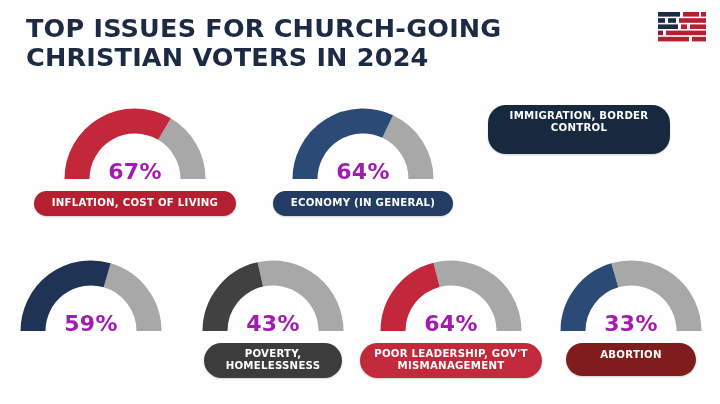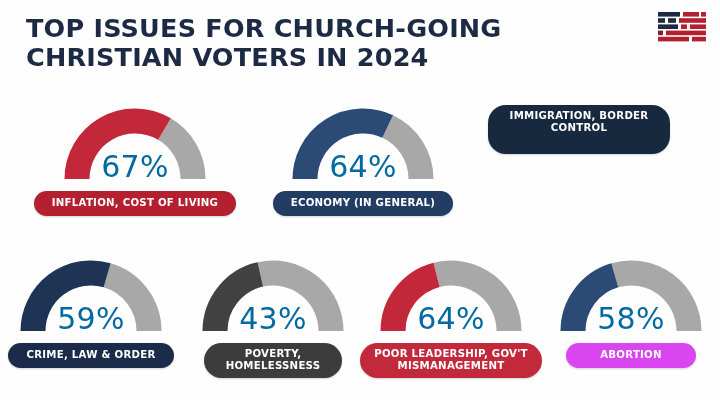--- a/index.html
+++ b/index.html
@@ -66,23 +66,23 @@
     width: 158px;
     height: 86px;
   }
   .gauge-value {
     position: absolute;
     left: 0;
     right: 0;
     bottom: 2px;
     text-align: center;
     font-family: "DejaVu Sans", sans-serif;
-    font-size: 30px;
-    font-weight: 400;
-    color: #0369a1;
+    font-size: 22px;
+    font-weight: 700;
+    color: #a21caf;
     letter-spacing: 0.3px;
   }
   .pill {
     display: inline-block;
     margin-top: 5px;
     padding: 6px 16px 7px 16px;
     border-radius: 18px;
     color: #ffffff;
     font-family: "DejaVu Sans", sans-serif;
     font-weight: bold;
@@ -138,21 +138,21 @@
           <div class="gauge-value">64%</div>
         </div><span class="pill" style="background: rgb(35, 60, 99); padding: 6px 18px 7px;">ECONOMY (IN GENERAL)</span></div>
       <div class="gauge-card" style="left: 474px; top: 100px;"><span class="pill" style="background: rgb(23, 41, 63); padding: 5px 22px 20px;">IMMIGRATION, BORDER
 CONTROL</span></div>
       <div class="gauge-card" style="left: -14px; top: 252px;"><div class="gauge-wrap">
           <svg viewBox="0 0 158 86">
             <path d="M 95.18 23.30 A 58 58 0 0 1 137.00 79.00" fill="none" stroke="#a8a8a8" stroke-width="25" stroke-linecap="butt"></path>
             <path d="M 21.00 79.00 A 58 58 0 0 1 95.18 23.30" fill="none" stroke="#1f3355" stroke-width="25" stroke-linecap="butt"></path>
           </svg>
           <div class="gauge-value">59%</div>
-        </div><span class="pill" style="background: rgb(27, 44, 74); padding: 6px 18px 7px;">CRIME, LAW &amp; ORDER</span></div>
+        </div></div>
       <div class="gauge-card" style="left: 168px; top: 252px;"><div class="gauge-wrap">
           <svg viewBox="0 0 158 86">
             <path d="M 66.35 22.40 A 58 58 0 0 1 137.00 79.00" fill="none" stroke="#a8a8a8" stroke-width="25" stroke-linecap="butt"></path>
             <path d="M 21.00 79.00 A 58 58 0 0 1 66.35 22.40" fill="none" stroke="#414141" stroke-width="25" stroke-linecap="butt"></path>
           </svg>
           <div class="gauge-value">43%</div>
         </div><span class="pill" style="background: rgb(60, 60, 60); padding: 5px 22px 6px;">POVERTY,
 HOMELESSNESS</span></div>
       <div class="gauge-card" style="left: 346px; top: 252px;"><div class="gauge-wrap">
           <svg viewBox="0 0 158 86">
@@ -160,17 +160,17 @@
             <path d="M 21.00 79.00 A 58 58 0 0 1 64.58 22.82" fill="none" stroke="#c2273a" stroke-width="25" stroke-linecap="butt"></path>
           </svg>
           <div class="gauge-value">64%</div>
         </div><span class="pill" style="background: rgb(194, 42, 60); padding: 5px 14px 6px;">POOR LEADERSHIP, GOV'T
 MISMANAGEMENT</span></div>
       <div class="gauge-card" style="left: 526px; top: 252px;"><div class="gauge-wrap">
           <svg viewBox="0 0 158 86">
             <path d="M 62.82 23.30 A 58 58 0 0 1 137.00 79.00" fill="none" stroke="#a8a8a8" stroke-width="25" stroke-linecap="butt"></path>
             <path d="M 21.00 79.00 A 58 58 0 0 1 62.82 23.30" fill="none" stroke="#2b4a75" stroke-width="25" stroke-linecap="butt"></path>
           </svg>
-          <div class="gauge-value">58%</div>
-        </div><span class="pill" style="background: #d946ef; padding: 6px 34px 7px;">ABORTION</span></div>
+          <div class="gauge-value">33%</div>
+        </div><span class="pill" style="background: #7f1d1d; padding: 6px 34px 15px;">ABORTION</span></div>
     </div>
 
 </div>
 
 </body></html>

